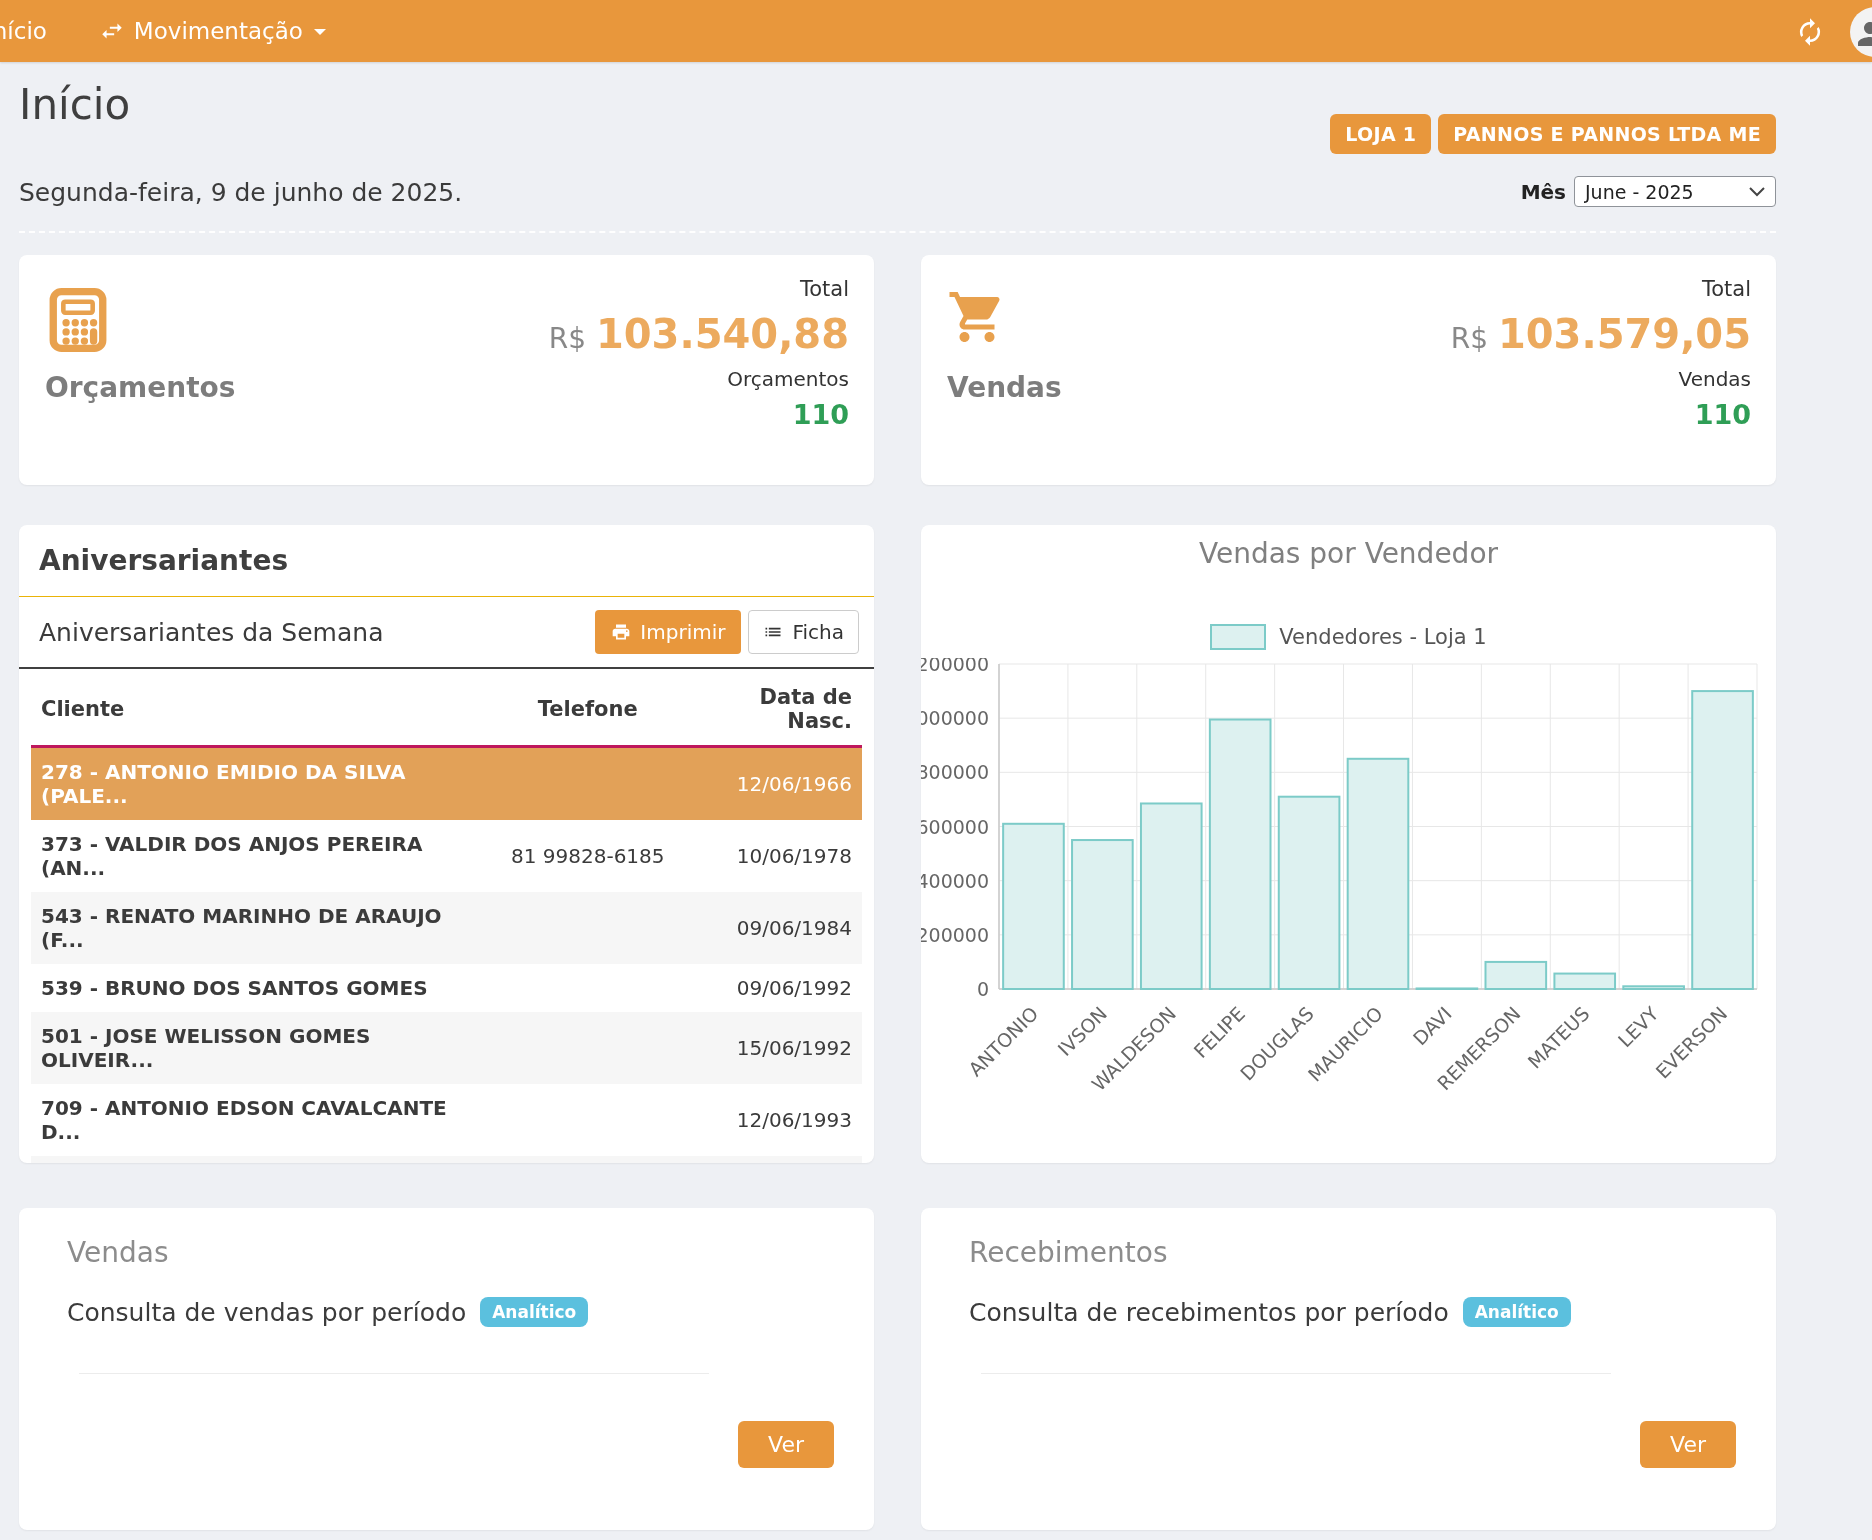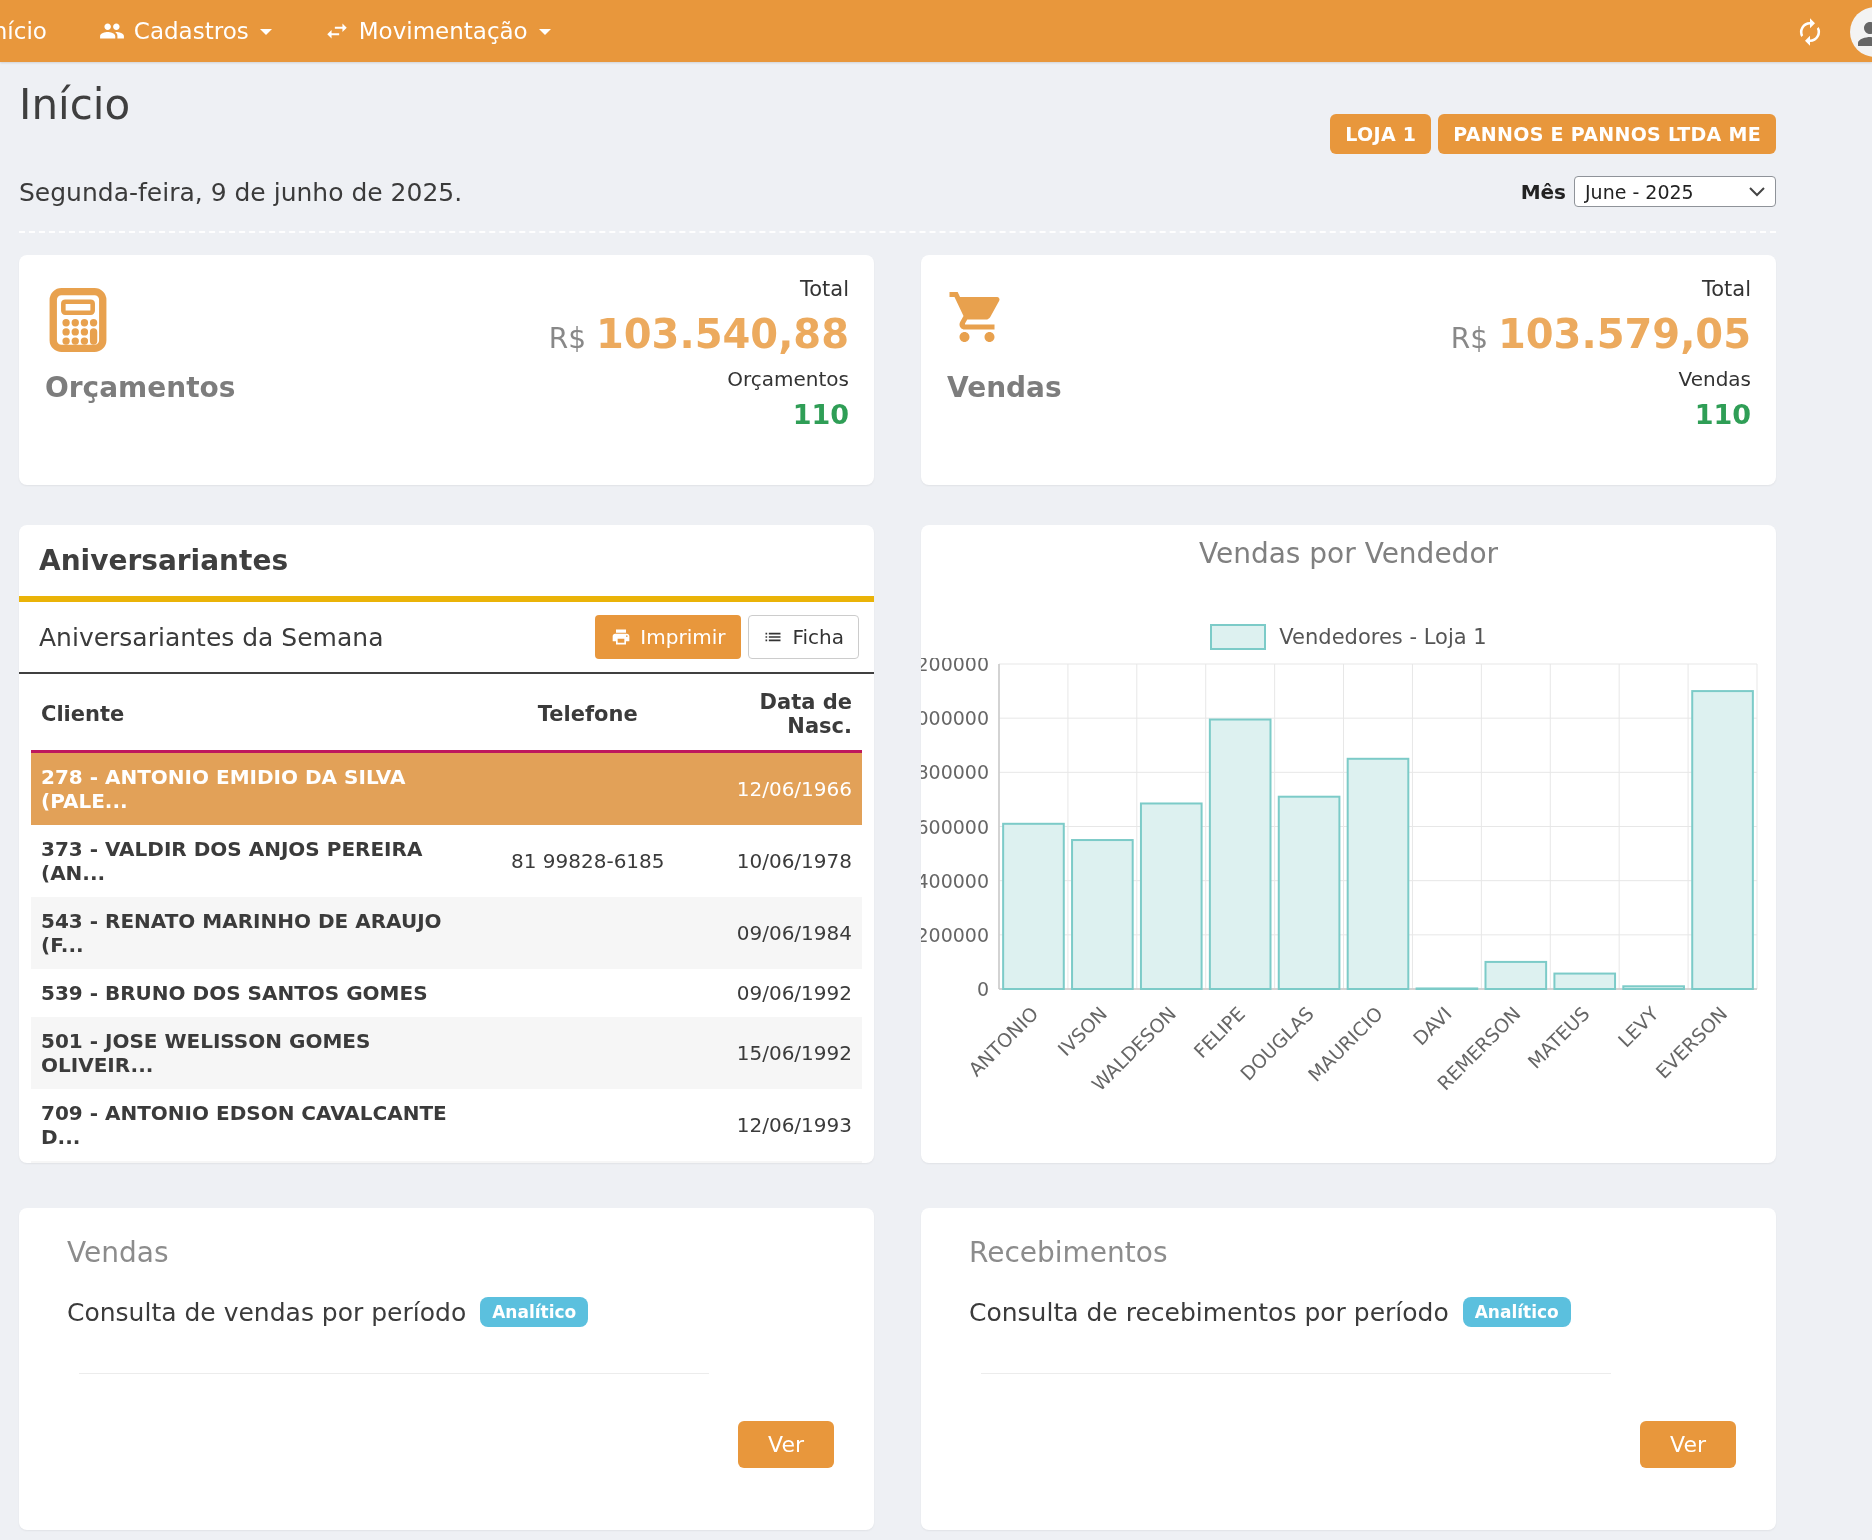--- a/index.html
+++ b/index.html
@@ -48,21 +48,21 @@
   .sc-right{position:absolute;right:25px;top:22px;text-align:right;}
   .sc-total-label{font-size:21px;color:#333;}
   .sc-amount{margin-top:10px;white-space:nowrap;}
   .sc-currency{font-size:28px;color:#888;margin-right:10px;}
   .sc-value{font-size:40px;font-weight:bold;color:var(--accent-num);}
   .sc-count-label{font-size:20px;color:#333;margin-top:10px;}
   .sc-count{font-size:27px;font-weight:bold;color:var(--green);margin-top:8px;}
   
   .panels-row{display:flex;gap:47px;margin-top:40px;}
   .panel{width:855px;height:638px;background:#fff;border-radius:8px;box-shadow:0 1px 2px rgba(0,0,0,.06);overflow:hidden;}
-  .panel-header{padding:19px 20px;font-size:28px;font-weight:bold;color:#3f3f3f;border-bottom:6px solid #eab308;}
+  .panel-header{padding:19px 20px;font-size:28px;font-weight:bold;color:#3f3f3f;border-bottom:1px solid #eab308;}
   .sub-row{display:flex;justify-content:space-between;align-items:center;padding:13px 15px 13px 20px;border-bottom:2px solid #404040;}
   .sub-title{font-size:25px;color:var(--dark);}
   .sub-buttons{display:flex;gap:7px;}
   .btn-print{display:flex;align-items:center;gap:9px;background:var(--accent);color:#fff;border:none;border-radius:4px;
     font-family:inherit;font-size:20px;padding:9px 16px;cursor:pointer;}
   .btn-print svg{width:20px;height:20px;fill:#fff;}
   .btn-ficha{display:flex;align-items:center;gap:9px;background:#fff;color:#333;border:1px solid #ccc;border-radius:4px;
     font-family:inherit;font-size:20px;padding:9px 14px;cursor:pointer;}
   .btn-ficha svg{width:20px;height:20px;fill:#333;}
   table.bday{width:calc(100% - 24px);margin:2px 12px 0;border-collapse:collapse;}
@@ -95,27 +95,20 @@
   .bc-divider{border:none;border-top:1px solid #ececec;width:630px;margin:46px 0 0 12px;}
   .ver-btn{position:absolute;right:40px;bottom:62px;background:var(--accent);color:#fff;border:none;border-radius:6px;
     font-family:inherit;font-size:22px;padding:11px 30px;cursor:pointer;}
 </style>
 </head>
 <body>
 
 <div class="navbar">
   <div class="nav-item">
     <span>Início</span>
-  </div>
-  <div class="nav-item">
-    <svg viewBox="0 0 24 24">
-        <path d="M16 11c1.66 0 3-1.34 3-3s-1.34-3-3-3-3 1.34-3 3 1.34 3 3 3zm-8 0c1.66 0 3-1.34 3-3S9.66 5 8 5 5 6.34 5 8s1.34 3 3 3zm0 2c-2.33 0-7 1.17-7 3.5V19h14v-2.5c0-2.33-4.67-3.5-7-3.5zm8 0c-.29 0-.62.02-.97.05 1.16.84 1.97 1.97 1.97 3.45V19h6v-2.5c0-2.33-4.67-3.5-7-3.5z"></path>
-      </svg>
-    <span>Cadastros</span>
-    <span class="caret"></span>
   </div>
   <div class="nav-item">
     <svg viewBox="0 0 24 24">
         <path d="M6.99 11L3 15l3.99 4v-3H14v-2H6.99v-3zM21 9l-3.99-4v3H10v2h7.01v3L21 9z"></path>
       </svg>
     <span>Movimentação</span>
     <span class="caret"></span>
   </div>
   <div class="nav-right-refresh">
     <svg viewBox="0 0 24 24">

